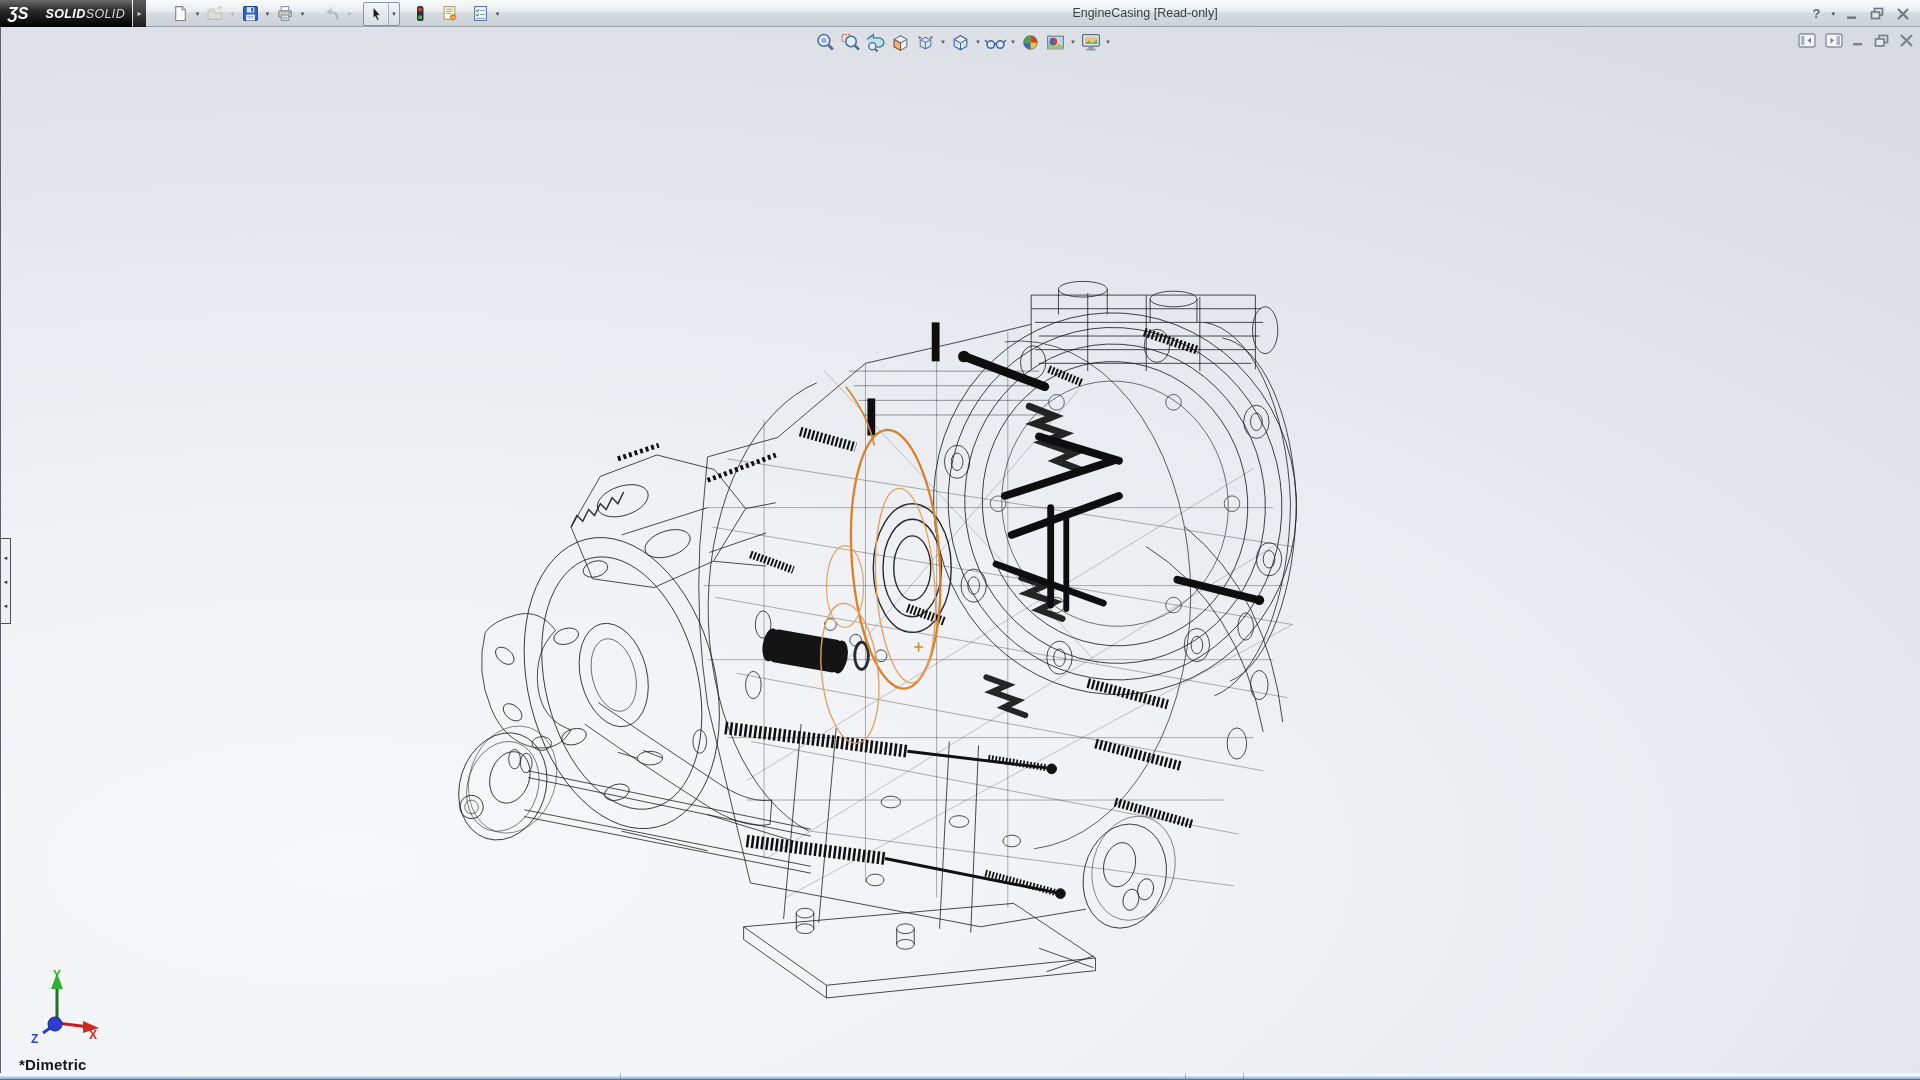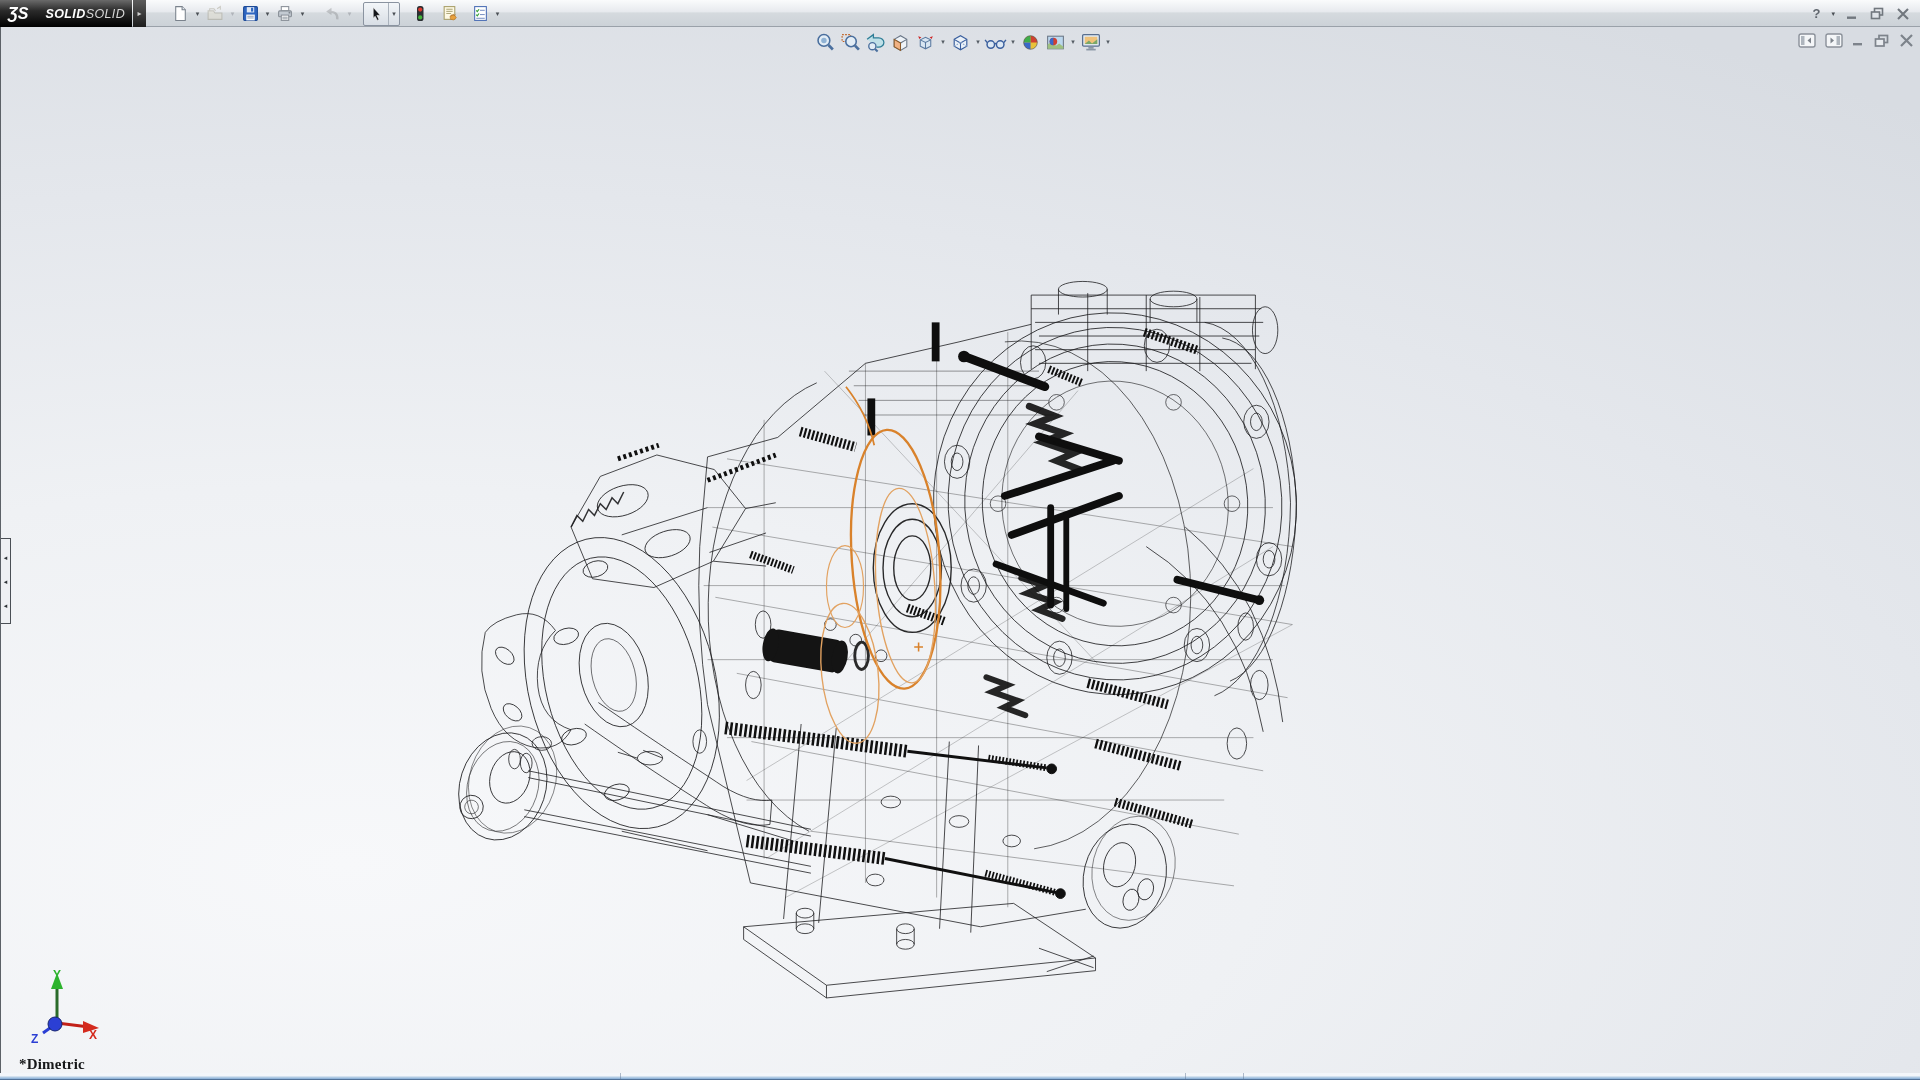--- a/index.html
+++ b/index.html
@@ -53,21 +53,21 @@
   .pane-tab { position:absolute; left:0; top:511px; width:10px; height:86px;
     background:#eef0f3; border:1px solid #4a4f55; border-left:none; z-index:15;
     display:flex; flex-direction:column; align-items:center; justify-content:space-around;
     padding:6px 0; }
   .pane-tab span { font-size:7px; color:#2e3237; line-height:1; }
 
   .model-svg { position:absolute; left:0; top:0; width:1920px; height:1046px; z-index:5; }
 
   .triad { position:absolute; left:16px; bottom:22px; z-index:10; }
   .view-label { position:absolute; left:18px; bottom:0px; font-size:15px; font-weight:bold;
-    color:#17181a; letter-spacing:.2px; z-index:10;font-family:Liberation Serif, serif; }
+    color:#17181a; letter-spacing:.2px; z-index:10; }
 
   
   .bottomstrip { position:absolute; left:0; bottom:0; width:1920px; height:7px; z-index:40;
     background:linear-gradient(#f3f6fa 0%, #f3f6fa 40%, #c3d7ea 55%, #8fb3d8 80%, #2e4d74 100%); }
   .bottomstrip i { position:absolute; top:0; width:1px; height:7px; background:rgba(90,110,140,.45); }
 </style>
 </head>
 <body>
 
 <div class="stage">
@@ -75,20 +75,21 @@
   <div class="titlebar">
     <div class="logo">
       <span class="mark">ƷS</span>
       <span class="b1">SOLID</span>
       <span class="b2">SOLID</span>
     </div>
     <div class="flyout">
       <span>▸</span>
     </div>
 
+    <div class="title-text">EngineCasing [Read-only]</div>
 
     <div class="std-toolbar">
 
       <div class="tbtn">
         <svg width="17" height="17" viewBox="0 0 16 16">
           <path d="M3.5 1.5h6l3 3v10h-9z" fill="#ffffff" stroke="#7a828c"></path>
           <path d="M9.5 1.5v3h3" fill="#e8edf2" stroke="#7a828c"></path>
         </svg>
       </div>
       <div class="tarr">

